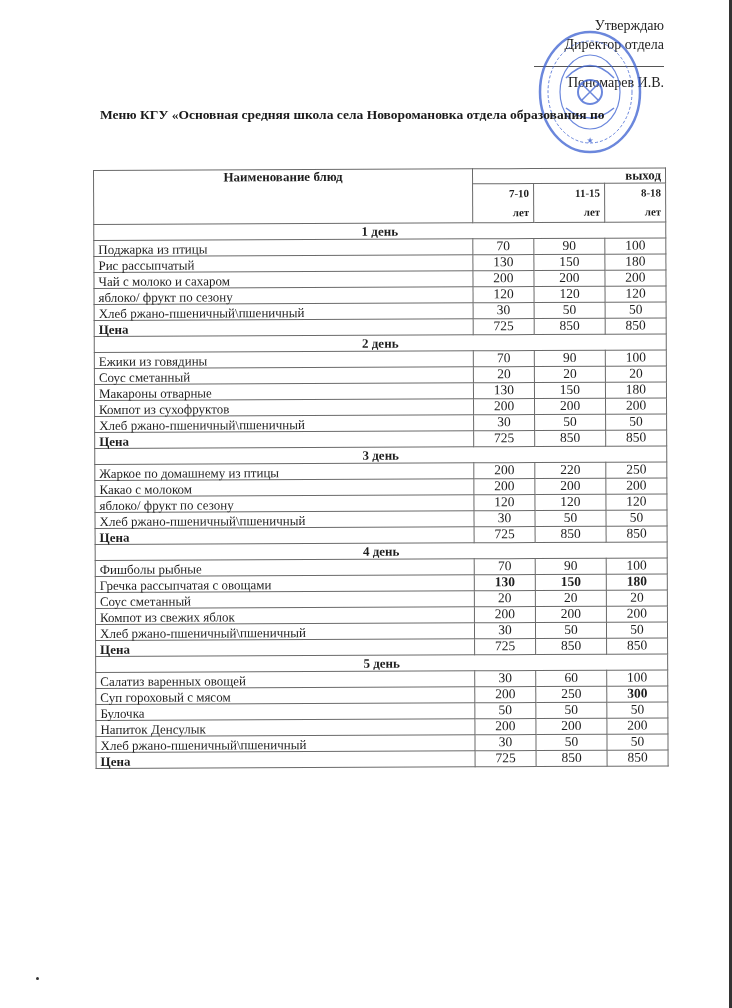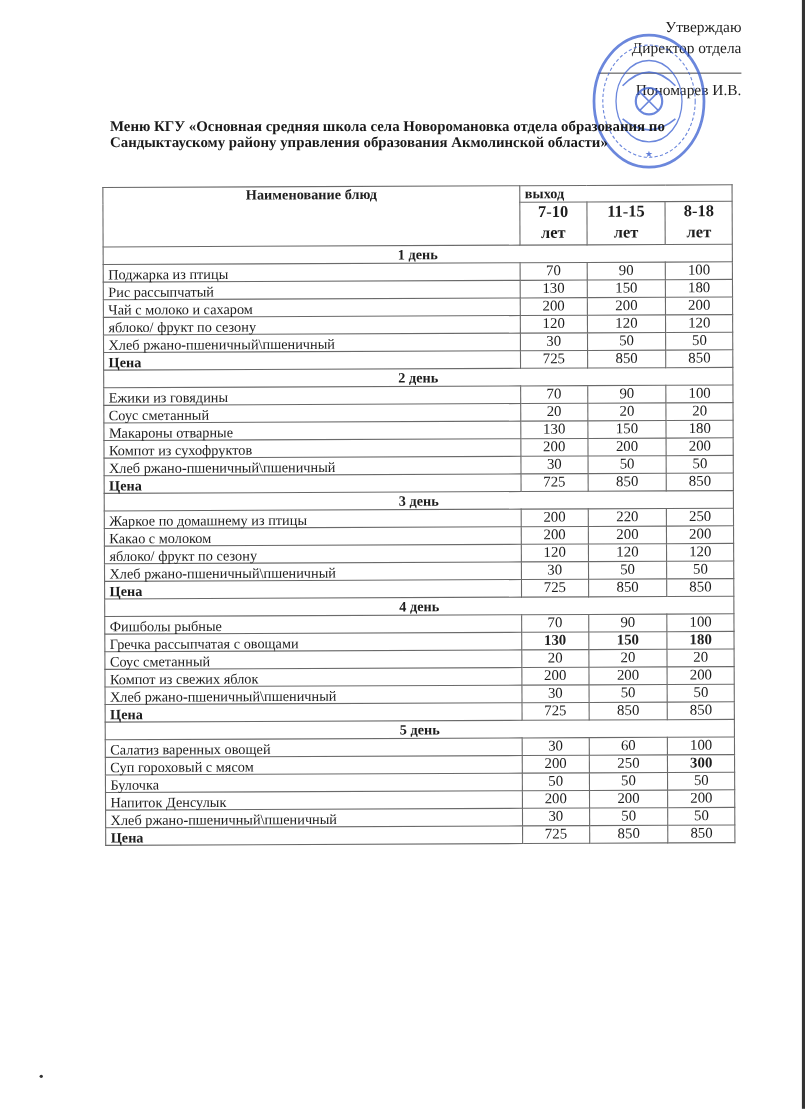--- a/index.html
+++ b/index.html
@@ -1,37 +1,37 @@
 <!DOCTYPE html>
 <html><head>
 <meta charset="utf-8">
 <style>
   html, body { margin: 0; padding: 0; background: #ffffff; }
   body {
     width: 732px; height: 1008px; position: relative; overflow: hidden;
     font-family: "Liberation Serif", "DejaVu Serif", serif; color: #1e1e1e;
   }
   .right-edge { position: absolute; right: 0; top: 0; width: 3px; height: 100%; background: #333; }
-  .approval { position: absolute; right: 58px; top: 16px; text-align: right; font-size: 14px; line-height: 19px; color: #222; }
+  .approval { position: absolute; right: 68px; top: 16px; text-align: right; font-size: 14px; line-height: 19px; color: #222; }
   .approval .line { display: block; }
   .approval .sig-line { display: block; width: 130px; height: 1px; background: #555; margin: 12px 0 6px auto; }
   .stamp { position: absolute; left: 536px; top: 28px; width: 108px; height: 128px; pointer-events: none; }
   .title {
     position: absolute; left: 100px; top: 107px; width: 540px; text-align: left;
     font-weight: bold; font-size: 13.5px; line-height: 15px; color: #1a1a1a;
   }
   .title div { white-space: nowrap; }
   table.menu {
     position: absolute; left: 93px; top: 170px; width: 573px;
     border-collapse: collapse; font-size: 13px; line-height: 14px; transform: rotate(-0.25deg); transform-origin: left top;
   }
   table.menu td, table.menu th { border: 1px solid #6a6a6a; padding: 0 4px; }
   th.name-h { font-weight: bold; text-align: center; vertical-align: top; padding-top: 5px; width: 370px; }
-  th.out-h { font-weight: bold; text-align: left; height: 14px; margin-top: 31px; }
-  th.age-h { font-weight: bold; text-align: center; font-size: 15px; line-height: 19px; padding: 2px 0; }
+  th.out-h { font-weight: bold; text-align: right; height: 14px; margin-top: 31px; }
+  th.age-h { font-weight: bold; text-align: right; font-size: 11px; line-height: 19px; padding: 2px 0; }
   td.day { text-align: center; font-weight: bold; height: 15px; }
   td.dish { height: 15px; padding-top: 2px; vertical-align: bottom; line-height: 13px; }
   td.num { text-align: center; vertical-align: top; font-size: 13.5px; line-height: 14px; }
   td.num.bold { font-weight: bold; }
   td.price { font-weight: bold; vertical-align: bottom; }
   .speck { position: absolute; width: 3px; height: 3px; background: #333; border-radius: 50%; }
 </style>
 </head>
 <body>
 
@@ -52,21 +52,20 @@
     <circle cx="54" cy="64" r="12" stroke-width="2"></circle>
     <path d="M46 56 L62 72 M62 56 L46 72" stroke-width="1.5"></path>
     <path d="M30 50 Q54 25 78 50" stroke-width="1.5"></path>
     <path d="M30 80 Q54 100 78 80" stroke-width="1.5"></path>
   </g>
   <text x="54" y="115" text-anchor="middle" font-size="8" fill="#3a5fd0" fill-opacity="0.8">★</text>
 </svg>
 
 <div class="title">
   <div>Меню КГУ «Основная средняя школа села Новоромановка отдела образования по</div>
-  <div>Сандыктаускому району управления образования Акмолинской области»</div>
 </div>
 
 <table class="menu">
   <thead>
     <tr>
       <th class="name-h" rowspan="2">Наименование блюд</th>
       <th class="out-h" colspan="3">выход</th>
     </tr>
     <tr>
       <th class="age-h"><span>7-10</span><br><span>лет</span></th>

